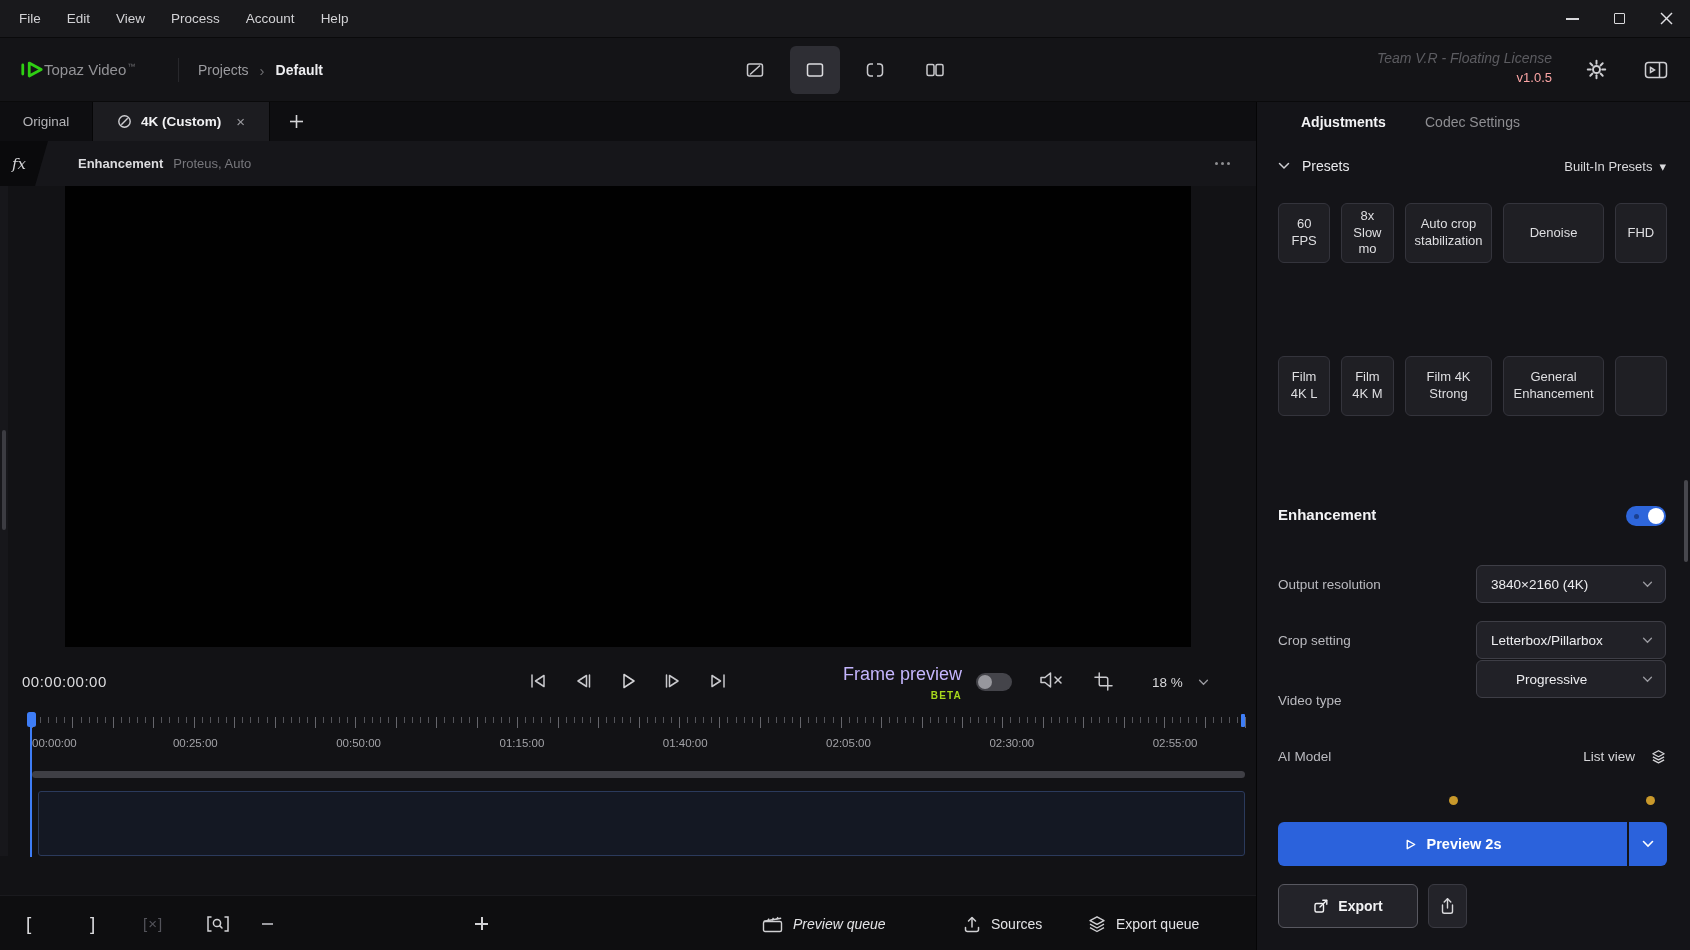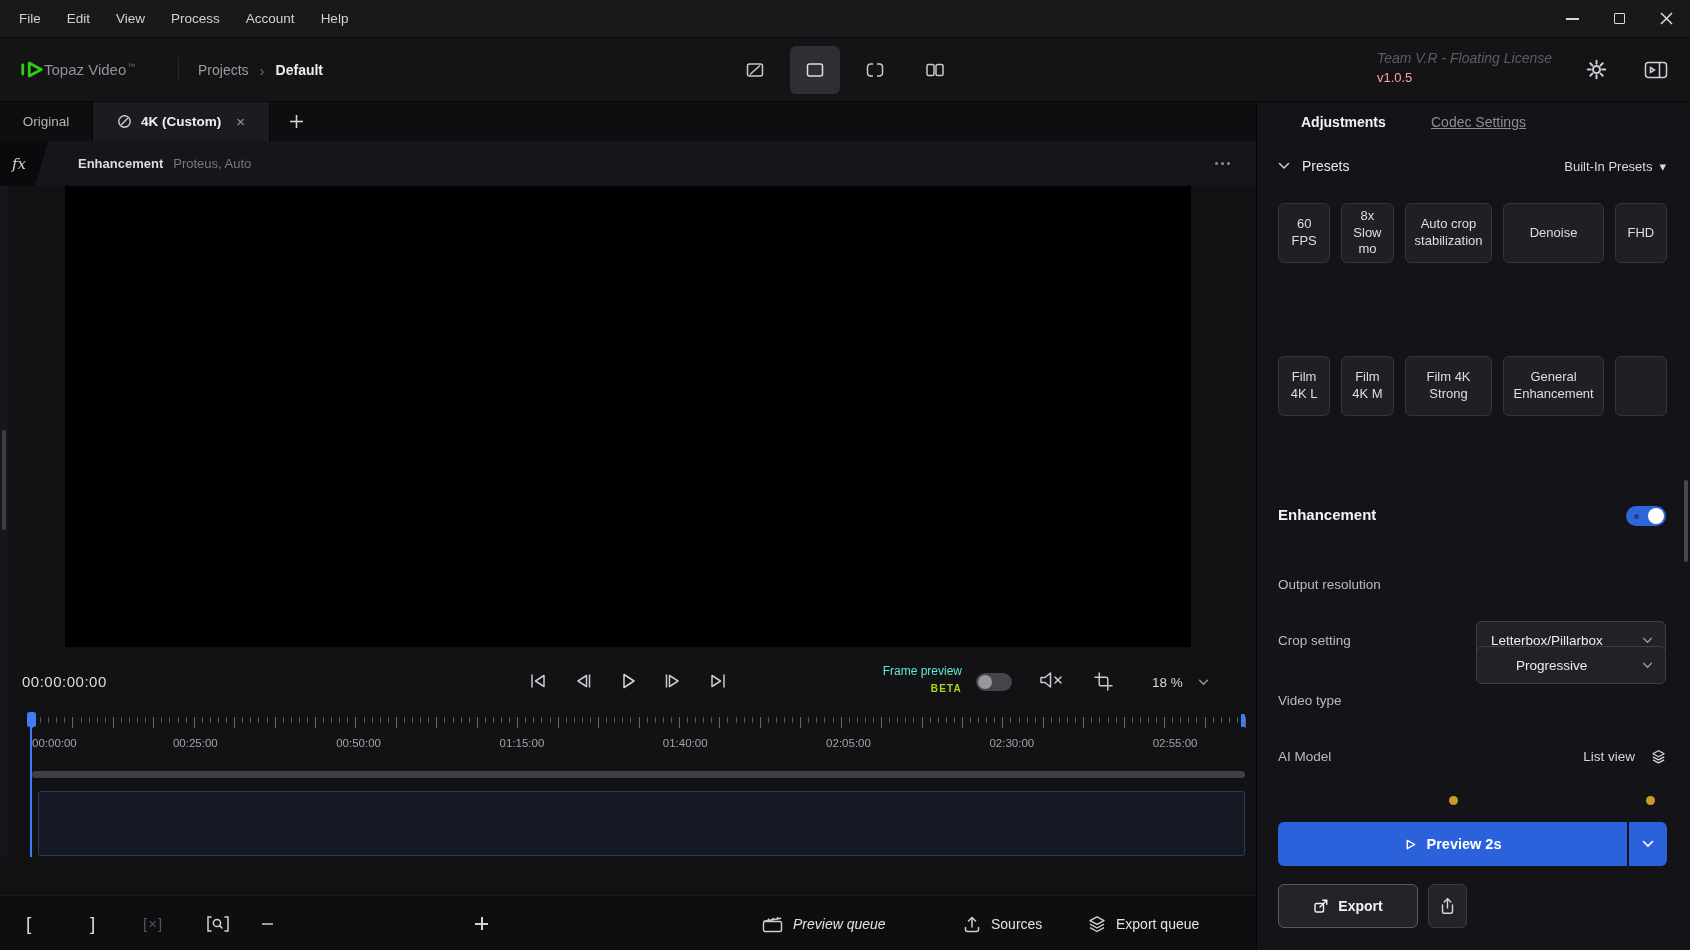--- a/index.html
+++ b/index.html
@@ -24,21 +24,21 @@
   .logo-text{color:#929296;font-size:15px;}
   .tm{color:#6a6a6e;font-size:8px;vertical-align:super;margin-left:1px;}
   .hdr-divider{position:absolute;left:178px;top:20px;width:1px;height:24px;background:#28282c;}
   .breadcrumb{position:absolute;left:198px;top:0;height:64px;display:flex;align-items:center;gap:11px;}
   .bc-root{color:#9c9ca0;font-size:14px;}
   .bc-sep{color:#6e6e72;font-size:15px;}
   .bc-current{color:#ededf0;font-size:14px;font-weight:700;}
   .viewmodes{position:absolute;left:845px;top:8px;transform:translateX(-50%);display:flex;gap:10px;}
   .vm-btn{width:50px;height:48px;border-radius:6px;display:flex;align-items:center;justify-content:center;}
   .vm-btn.active{background:#2e2e34;}
-  .license-block{position:absolute;right:138px;top:12px;margin-left:40px;}
+  .license-block{position:absolute;right:138px;top:12px;text-align:right;margin-left:40px;}
   .license-text{color:#5c5c61;font-size:14px;font-style:italic;}
   .version-text{color:#fca5a5;font-size:13px;margin-top:4px;}
   .gear-btn{position:absolute;left:1586px;top:21px;}
   .panel-btn{position:absolute;left:1644px;top:22px;}
 
   
   .tabbar{position:absolute;left:0;top:102px;width:1256px;height:39px;background:#0e0e11;display:flex;align-items:stretch;}
   .tab{display:flex;align-items:center;justify-content:center;font-size:13.5px;color:#b4b4b8;}
   .tab-original{width:92px;}
   .tab-active{width:178px;background:#1c1c20;border-left:1px solid #060607;border-right:1px solid #060607;
@@ -61,21 +61,21 @@
   
   .video{position:absolute;left:65px;top:186px;width:1126px;height:461px;background:#010101;}
   .left-strip{position:absolute;left:0;top:186px;width:8px;height:670px;background:#17171b;}
   .left-scroll-thumb{position:absolute;left:2px;top:430px;width:4px;height:100px;background:#3c3c42;border-radius:2px;}
 
   
   .timecode{position:absolute;left:22px;top:673px;font-size:15px;color:#dcdcdf;letter-spacing:.5px;}
   .transport{position:absolute;left:628px;top:668px;transform:translateX(-50%);display:flex;gap:19px;align-items:center;}
   .tr-btn{width:26px;height:26px;display:flex;align-items:center;justify-content:center;}
   .fp-labels{position:absolute;right:728px;top:664px;text-align:right;}
-  .fp-title{font-size:12px;color:#5eead4;margin-left:24px;}
+  .fp-title{font-size:18px;color:#c4b5fd;margin-left:24px;}
   .fp-beta{font-size:10px;font-weight:700;letter-spacing:1.2px;color:#a6d71c;margin-top:5px;}
   .fp-toggle{position:absolute;left:976px;top:673px;width:36px;height:18px;border-radius:9px;background:#44444a;}
   .fp-toggle .knob{position:absolute;left:2px;top:2px;width:14px;height:14px;border-radius:50%;background:#97979d;}
   .mute-btn{position:absolute;left:1038px;top:670px;}
   .crop-btn{position:absolute;left:1094px;top:672px;}
   .zoom-ctl{position:absolute;left:1152px;top:675px;display:flex;align-items:center;gap:15px;}
   .zoom-val{font-size:13.5px;color:#d8d8db;}
 
   
   .ruler{position:absolute;left:32px;top:717px;width:1213px;height:14px;}
@@ -97,21 +97,21 @@
   .minus-icon{width:11px;height:2px;background:#9b9ba0;}
   .plus-icon{position:relative;width:13px;height:13px;}
   .plus-icon:before,.plus-icon:after{content:"";position:absolute;background:#d2d2d5;}
   .plus-icon:before{left:0;top:5.5px;width:13px;height:2px;}
   .plus-icon:after{left:5.5px;top:0;width:2px;height:13px;}
   .queue-btn{display:flex;gap:10px;align-items:center;color:#e3e3e6;font-size:14px;}
 
   
   .sidebar{position:absolute;left:1256px;top:102px;width:434px;height:848px;background:#141418;border-left:1px solid #050506;}
   .sb-tab-active{position:absolute;left:44px;top:0;line-height:40px;font-size:14px;font-weight:700;color:#f3f3f5;}
-  .sb-tab{position:absolute;left:174px;top:0;line-height:40px;font-size:14px;color:#8e8e92;text-decoration:underline;}
+  .sb-tab{position:absolute;left:168px;top:0;line-height:40px;font-size:14px;color:#8e8e92;}
   .presets-header{position:absolute;left:21px;right:24px;top:48px;height:32px;display:flex;align-items:center;}
   .presets-title{margin-left:12px;font-size:14px;color:#e9e9ec;}
   .built-in{margin-left:auto;display:flex;align-items:center;gap:7px;font-size:13px;color:#d9d9dc;}
   .preset-grid{position:absolute;left:21px;top:101px;width:389px;height:276px;display:grid;
     grid-template-columns:repeat(5,1fr);column-gap:11px;row-gap:29px;overflow:hidden;}
   .preset-btn{height:60px;background:#1f1f24;border:1px solid #34343c;border-radius:6px;display:flex;
     align-items:center;justify-content:center;text-align:center;font-size:13px;color:#dfdfe2;padding:0 9px;line-height:1.3;}
   .enh-title{position:absolute;left:21px;top:404px;font-size:15px;font-weight:700;color:#f3f3f5;}
   .toggle{position:absolute;right:24px;top:404px;width:40px;height:20px;border-radius:10px;background:#2e66db;}
   .toggle .knob{position:absolute;right:2px;top:2px;width:16px;height:16px;border-radius:50%;background:#ffffff;}
@@ -574,31 +574,37 @@
         <div class="preset-btn"></div>
       </div>
 
     <div class="enh-title">Enhancement</div>
     <div class="toggle">
       <div class="dot"></div>
       <div class="knob"></div>
     </div>
 
     <span class="setting-label" style="top:475px;">Output resolution</span>
+    <div class="dropdown" style="top:463px;">
+      <span class="dd-value">3840×2160 (4K)</span>
+      <svg class="dd-chev" width="11" height="7" viewBox="0 0 12 8" fill="none" stroke="#9a9aa0" stroke-width="1.5" stroke-linecap="round">
+          <path d="M1.5,1.5 L6,6 L10.5,1.5"></path>
+        </svg>
+    </div>
 
     <span class="setting-label" style="top:531px;">Crop setting</span>
     <div class="dropdown" style="top:519px;">
       <span class="dd-value">Letterbox/Pillarbox</span>
       <svg class="dd-chev" width="11" height="7" viewBox="0 0 12 8" fill="none" stroke="#9a9aa0" stroke-width="1.5" stroke-linecap="round">
           <path d="M1.5,1.5 L6,6 L10.5,1.5"></path>
         </svg>
     </div>
 
     <span class="setting-label" style="top:591px;">Video type</span>
-    <div class="dropdown" style="top:544px;padding-left:39px;">
+    <div class="dropdown" style="top:558px;padding-left:39px;">
       <span class="dd-value">Progressive</span>
       <svg class="dd-chev" width="11" height="7" viewBox="0 0 12 8" fill="none" stroke="#9a9aa0" stroke-width="1.5" stroke-linecap="round">
           <path d="M1.5,1.5 L6,6 L10.5,1.5"></path>
         </svg>
     </div>
 
     <span class="setting-label" style="top:647px;">AI Model</span>
     <div class="listview">
       <span>List view</span>
       <svg width="15" height="15" viewBox="0 0 16 16" fill="none" stroke="#d6d6d9" stroke-width="1.3" stroke-linejoin="round">

